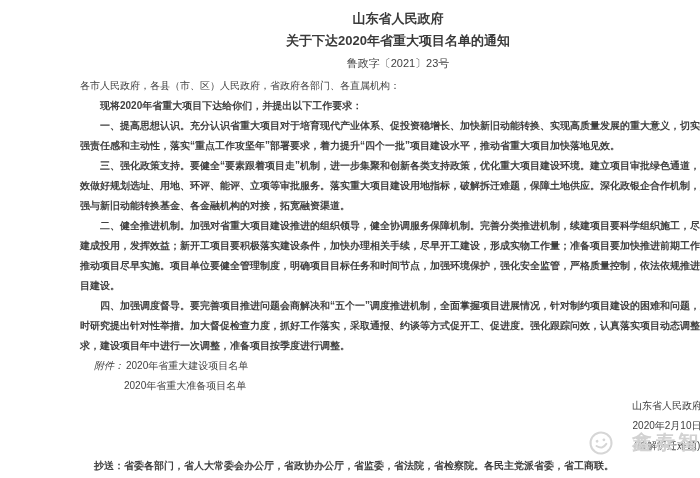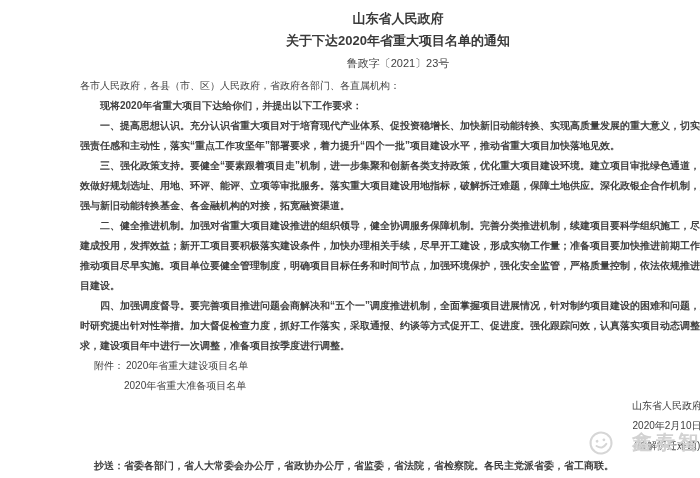--- a/index.html
+++ b/index.html
@@ -13,21 +13,21 @@
   .org-title, .subject-title {
     text-align:center; font-size:13px; font-weight:bold; line-height:22px; color:#3a3a3a;
   }
   .doc-number { text-align:center; font-size:11px; font-weight:normal; line-height:22px; color:#404040; }
   .doc-body { font-size:10px; line-height:20px; margin-top:2px; }
   .doc-body p { margin:0; }
   .salutation { text-indent:0; }
   .indented { text-indent:2em;font-weight:bold; }
   .attach-row-1 { padding-left:14px; }
   .attach-row-2 { padding-left:14px; text-indent:3em; }
-  .attach-label { padding-right:2px; }
+  .attach-label { padding-right:2px;font-style:italic; }
   .signature-block {
     width:-moz-fit-content; width:fit-content;
     margin-left:auto; margin-right:14px;
     text-align:center; font-size:10px; line-height:20px;
   }
   .cc-line { padding-left:14px; font-size:10px; line-height:20px;font-weight:bold; }
   .print-line { text-align:right; padding-right:8px; font-size:10px; line-height:20px; }
   .watermark {
     position:absolute; right:24px; bottom:22px;
     display:flex; align-items:center; gap:18px;

